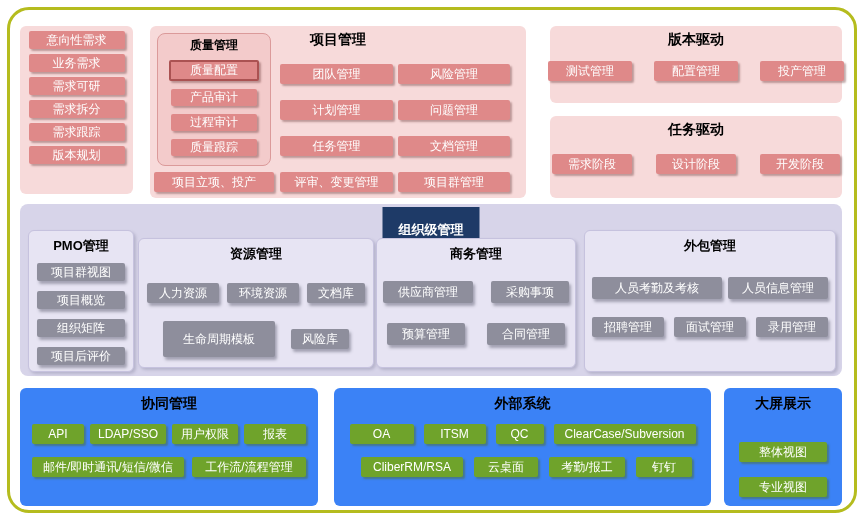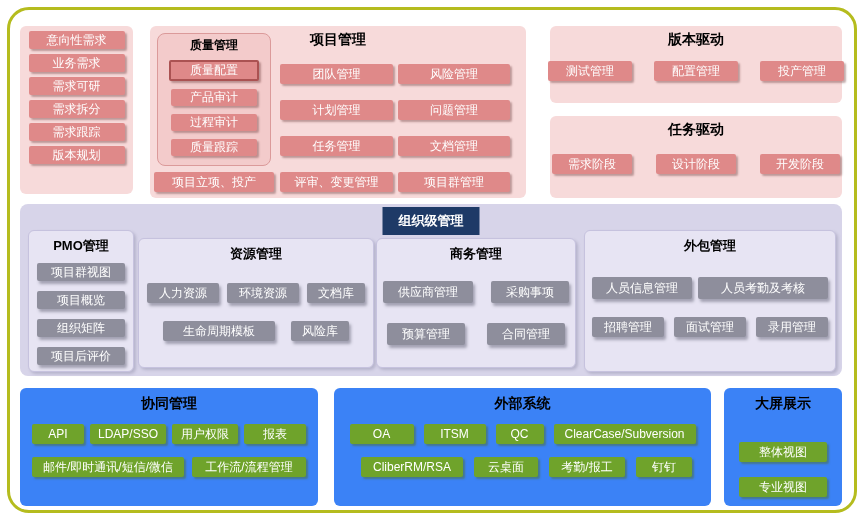--- a/index.html
+++ b/index.html
@@ -16,21 +16,21 @@
   .qtitle{font-size:12px;font-weight:bold;color:#000;text-align:center;padding-top:3px;margin:0;}
   .vstack{display:flex;flex-direction:column;align-items:center;}
   .hrow{display:flex;justify-content:center;align-items:center;}
   .item{display:flex;align-items:center;justify-content:center;color:#fff;font-size:12px;border-radius:2px;white-space:nowrap;overflow:hidden;flex:none;}
   .pink-i{background:#df8989;box-shadow:2px 2px 2px rgba(120,70,70,0.45);}
   .gray-i{background:#8e8e9c;box-shadow:2px 3px 3px rgba(80,80,100,0.45);}
   .green-i{background:#6fa32b;box-shadow:2px 2px 2px rgba(80,110,40,0.5);}
   .qpanel{position:absolute;left:7px;top:7px;width:112px;height:131px;background:#f3cbcb;border:1px solid #db9a9a;border-radius:8px;}
   .q-hl{border:2px solid #ab5252;}
   .pcol{position:absolute;top:38px;display:flex;flex-direction:column;gap:16px;}
-  .org-badge{position:absolute;top:3px;left:50%;transform:translateX(-50%);background:#1e3a67;color:#fff;font-weight:bold;font-size:13px;line-height:20px;padding:4px 16px;}
+  .org-badge{position:absolute;top:3px;left:50%;transform:translateX(-50%);background:#1e3a67;color:#fff;font-weight:bold;font-size:13px;line-height:20px;padding:13px 16px;}
   .osub{position:absolute;background:#e7e4f3;border:1px solid #c6c2de;border-radius:6px;box-shadow:2px 2px 3px rgba(110,110,140,0.3);}
 </style>
 </head>
 <body>
 
 <div class="canvas">
   <div class="frame"></div>
 
   <section class="panel pink" style="left:20px;top:26px;width:113px;height:168px;">
     <div class="vstack" style="gap:5px;margin-top:5px;">
@@ -105,42 +105,42 @@
     </div>
 
     <div class="osub" style="left:118px;top:34px;width:234px;height:128px;">
       <h3 class="otitle">资源管理</h3>
       <div class="hrow" style="gap:8px;margin-top:20px;">
         <div class="item gray-i" style="width:72px;height:20px;">人力资源</div>
         <div class="item gray-i" style="width:72px;height:20px;">环境资源</div>
         <div class="item gray-i" style="width:58px;height:20px;">文档库</div>
       </div>
       <div class="hrow" style="gap:16px;margin-top:18px;">
-        <div class="item gray-i" style="width:112px;height:20px;text-align:center;">生命周期模板</div>
+        <div class="item gray-i" style="width:112px;height:36px;text-align:center;">生命周期模板</div>
         <div class="item gray-i" style="width:58px;height:20px;">风险库</div>
       </div>
     </div>
 
     <div class="osub" style="left:356px;top:34px;width:198px;height:128px;">
       <h3 class="otitle">商务管理</h3>
       <div class="hrow" style="gap:18px;margin-top:18px;">
         <div class="item gray-i" style="width:90px;height:22px;">供应商管理</div>
         <div class="item gray-i" style="width:78px;height:22px;">采购事项</div>
       </div>
       <div class="hrow" style="gap:22px;margin-top:20px;">
         <div class="item gray-i" style="width:78px;height:22px;">预算管理</div>
         <div class="item gray-i" style="width:78px;height:22px;">合同管理</div>
       </div>
     </div>
 
     <div class="osub" style="left:564px;top:26px;width:250px;height:140px;">
       <h3 class="otitle">外包管理</h3>
       <div class="hrow" style="gap:6px;margin-top:22px;">
+        <div class="item gray-i" style="width:130px;height:22px;">人员考勤及考核</div>
         <div class="item gray-i" style="width:100px;height:22px;">人员信息管理</div>
-        <div class="item gray-i" style="width:130px;height:22px;">人员考勤及考核</div>
       </div>
       <div class="hrow" style="gap:10px;margin-top:18px;">
         <div class="item gray-i" style="width:72px;height:20px;">招聘管理</div>
         <div class="item gray-i" style="width:72px;height:20px;">面试管理</div>
         <div class="item gray-i" style="width:72px;height:20px;">录用管理</div>
       </div>
     </div>
   </section>
 
   <section class="panel green" style="left:20px;top:388px;width:298px;height:118px;">

